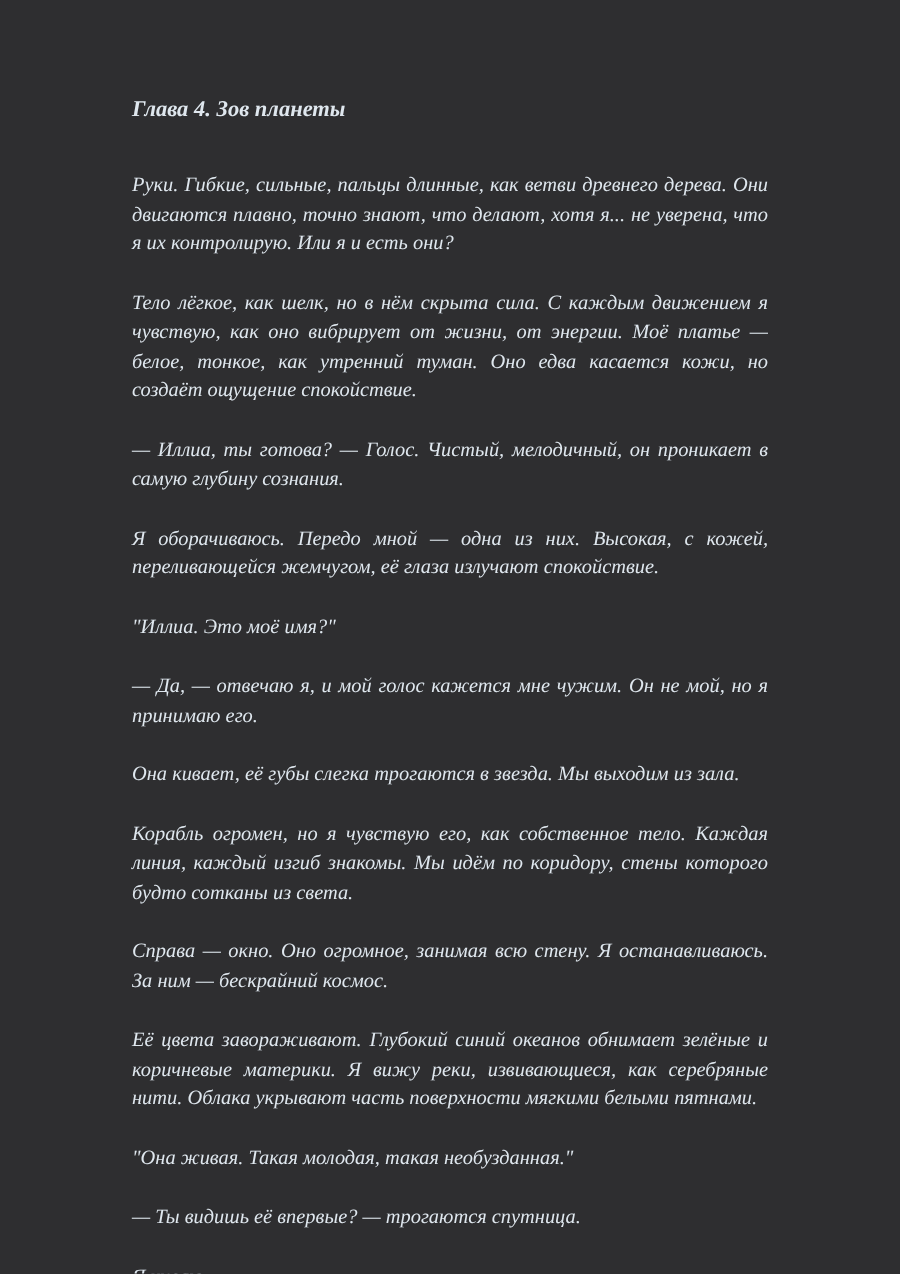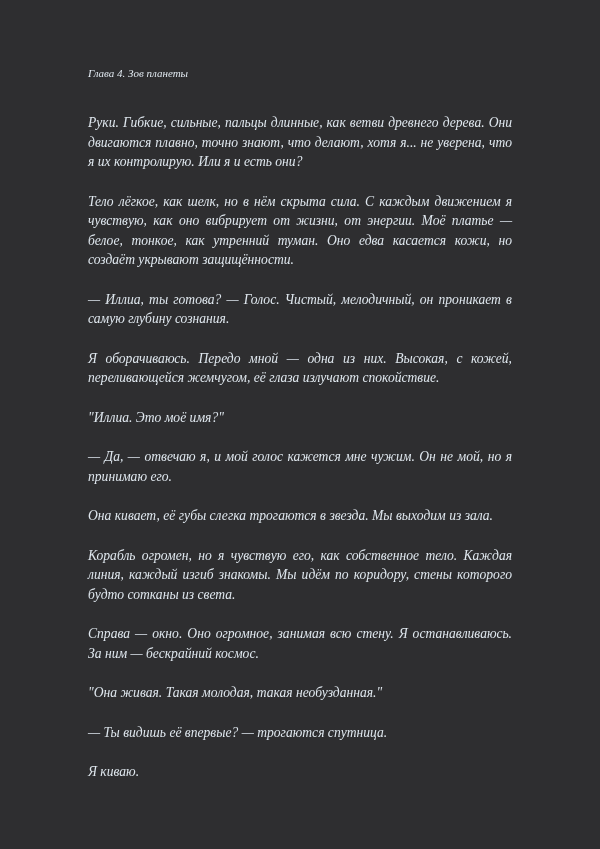--- a/index.html
+++ b/index.html
@@ -18,44 +18,45 @@
       left: 88px;
       top: 64px;
       width: 424px;
       color: #dfe7ee;
       font-family: "Liberation Serif", "DejaVu Serif", serif;
       font-style: italic;
       font-size: 13.6px;
       line-height: 19.5px;
     }
     .chapter-title {
-      font-weight: normal;
-      font-size: 11px;
+      font-weight: bold;
+      font-size: 15px;
       margin: 0 0 30px 0;
       line-height: 19px;
     }
     .para {
       margin: 0 0 5.5px 0;
       text-align: justify;
     }
     .para.last-left {
       text-align-last: left;
       margin-top: 20px;
     }
   </style>
 </head>
 <body>
 
 <div class="page">
   <div class="chapter-title">Глава 4. Зов планеты</div>
   <p class="para last-left">Руки. Гибкие, сильные, пальцы длинные, как ветви древнего дерева. Они двигаются плавно, точно знают, что делают, хотя я... не уверена, что я их контролирую. Или я и есть они?</p>
-  <p class="para last-left">Тело лёгкое, как шелк, но в нём скрыта сила. С каждым движением я чувствую, как оно вибрирует от жизни, от энергии. Моё платье — белое, тонкое, как утренний туман. Оно едва касается кожи, но создаёт укрывают защищённости.</p>
+  <p class="para last-left">Тело лёгкое, как шелк, но в нём скрыта сила. С каждым движением я чувствую, как оно вибрирует от жизни, от энергии. Моё платье — белое, тонкое, как утренний туман. Оно едва касается кожи, но создаёт ощущение спокойствие.</p>
   <p class="para last-left">— Иллиа, ты готова? — Голос. Чистый, мелодичный, он проникает в самую глубину сознания.</p>
   <p class="para last-left">Я оборачиваюсь. Передо мной — одна из них. Высокая, с кожей, переливающейся жемчугом, её глаза излучают спокойствие.</p>
   <p class="para last-left">"Иллиа. Это моё имя?"</p>
   <p class="para last-left">— Да, — отвечаю я, и мой голос кажется мне чужим. Он не мой, но я принимаю его.</p>
   <p class="para last-left">Она кивает, её губы слегка трогаются в звезда. Мы выходим из зала.</p>
   <p class="para last-left">Корабль огромен, но я чувствую его, как собственное тело. Каждая линия, каждый изгиб знакомы. Мы идём по коридору, стены которого будто сотканы из света.</p>
   <p class="para last-left">Справа — окно. Оно огромное, занимая всю стену. Я останавливаюсь. За ним — бескрайний космос.</p>
+  <p class="para last-left">Её цвета завораживают. Глубокий синий океанов обнимает зелёные и коричневые материки. Я вижу реки, извивающиеся, как серебряные нити. Облака укрывают часть поверхности мягкими белыми пятнами.</p>
   <p class="para last-left">"Она живая. Такая молодая, такая необузданная."</p>
   <p class="para last-left">— Ты видишь её впервые? — трогаются спутница.</p>
   <p class="para last-left">Я киваю.</p>
 </div>
 
 </body></html>

